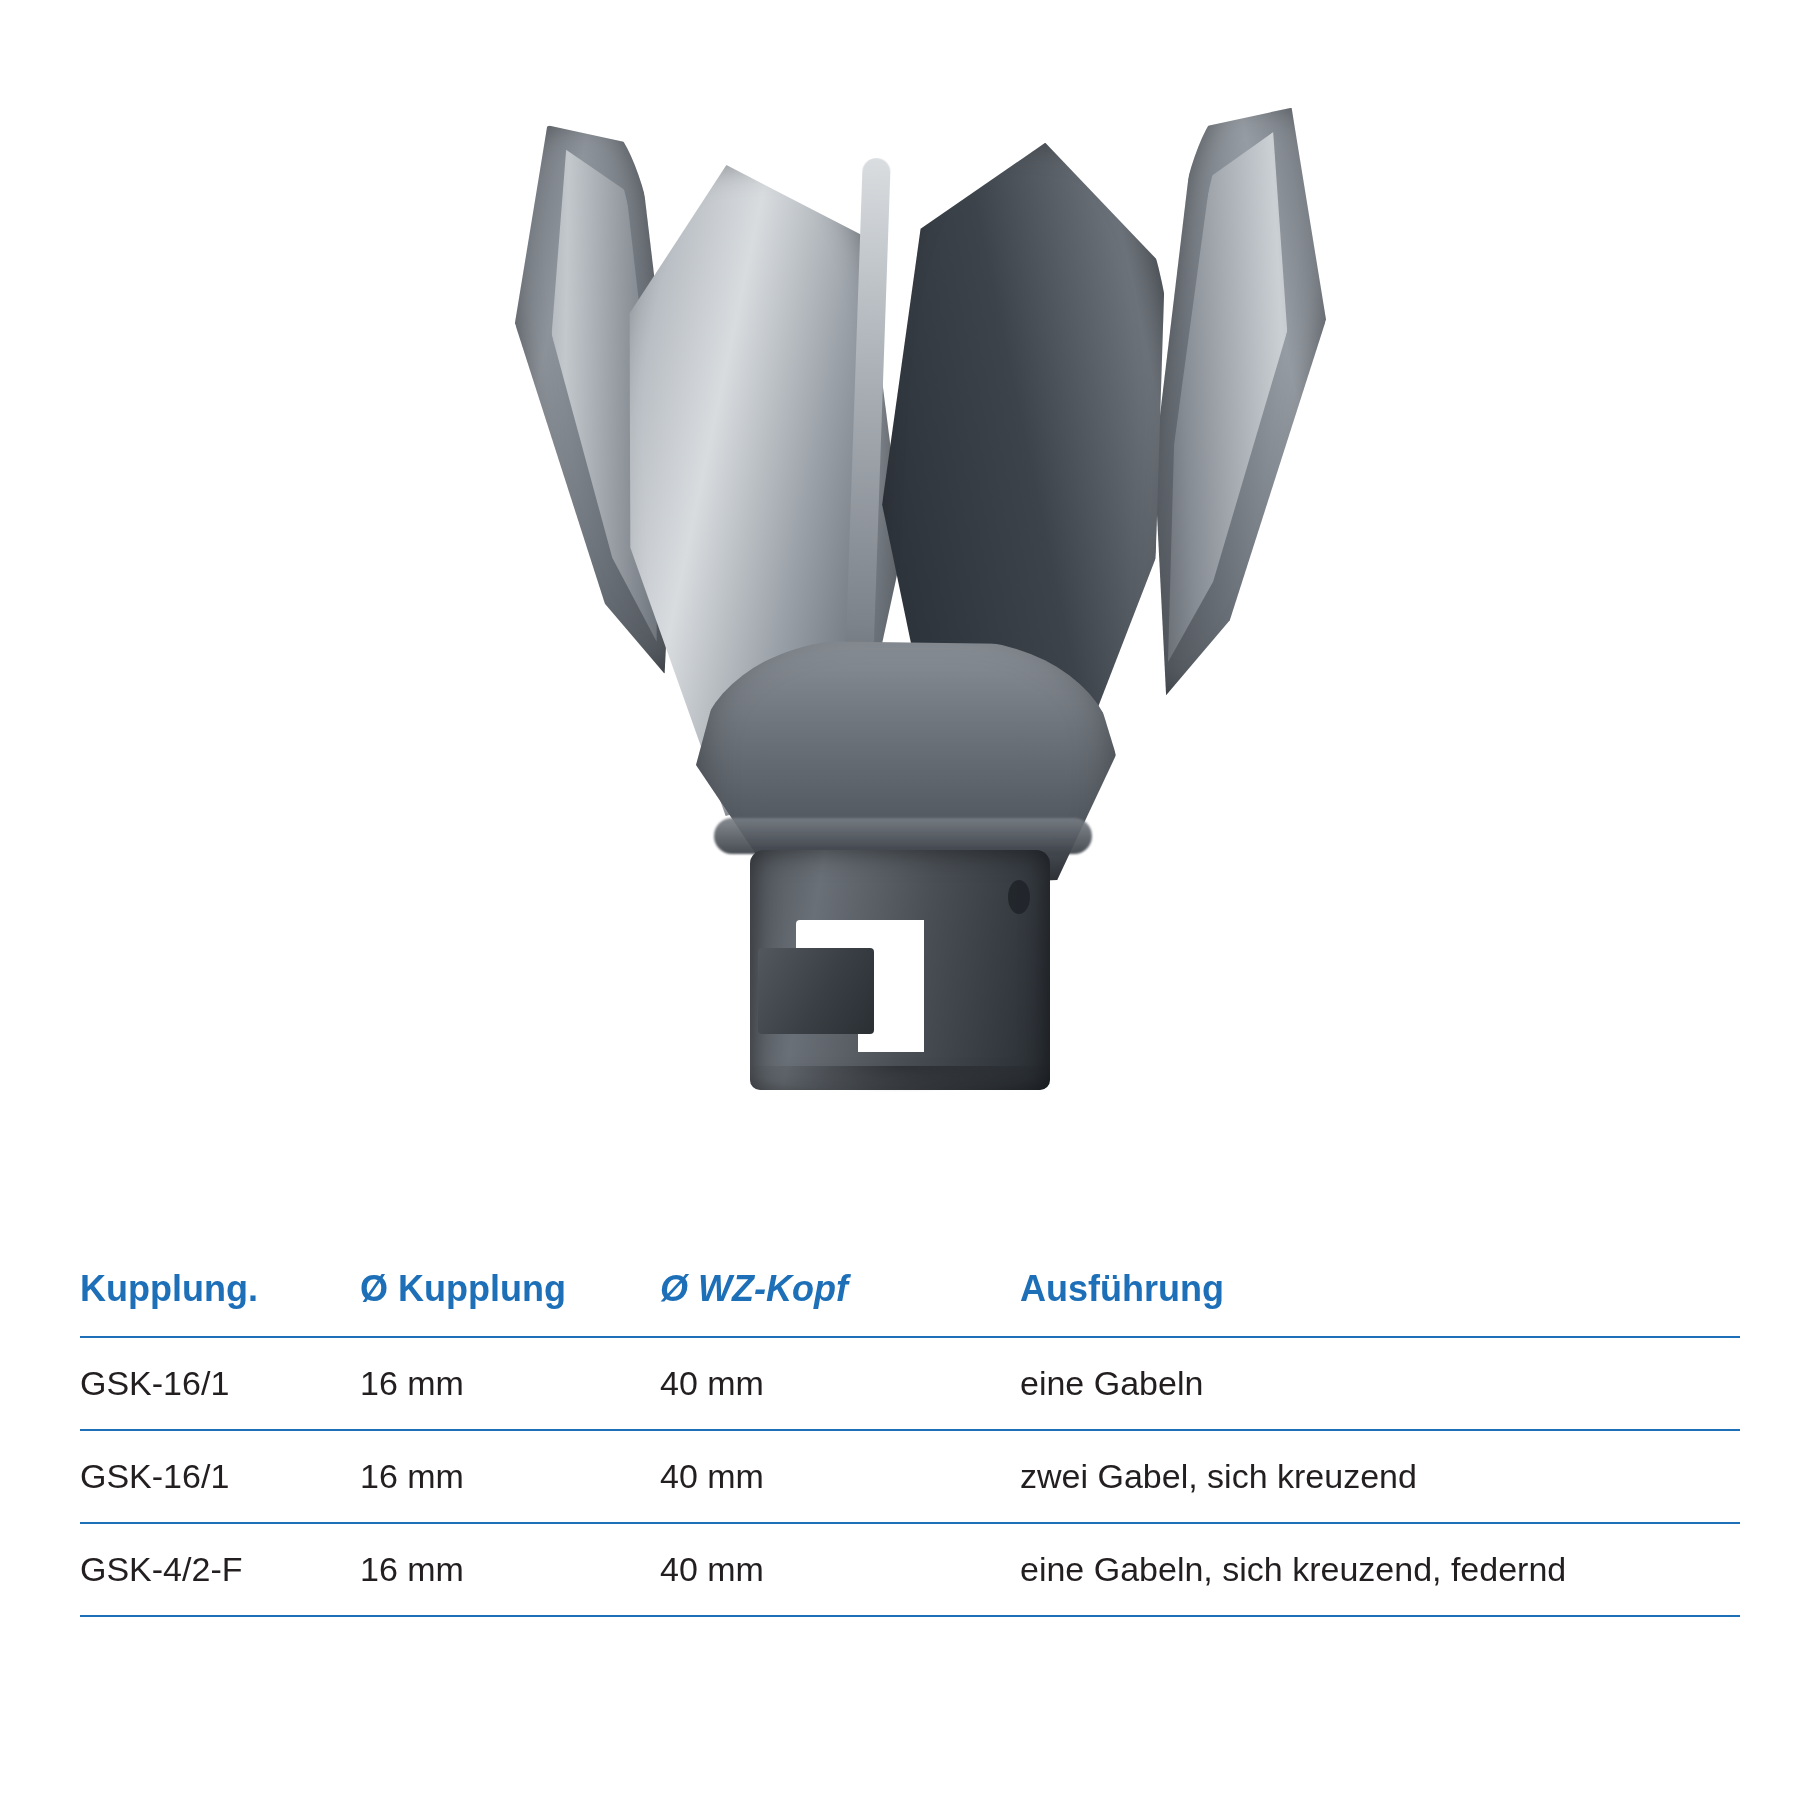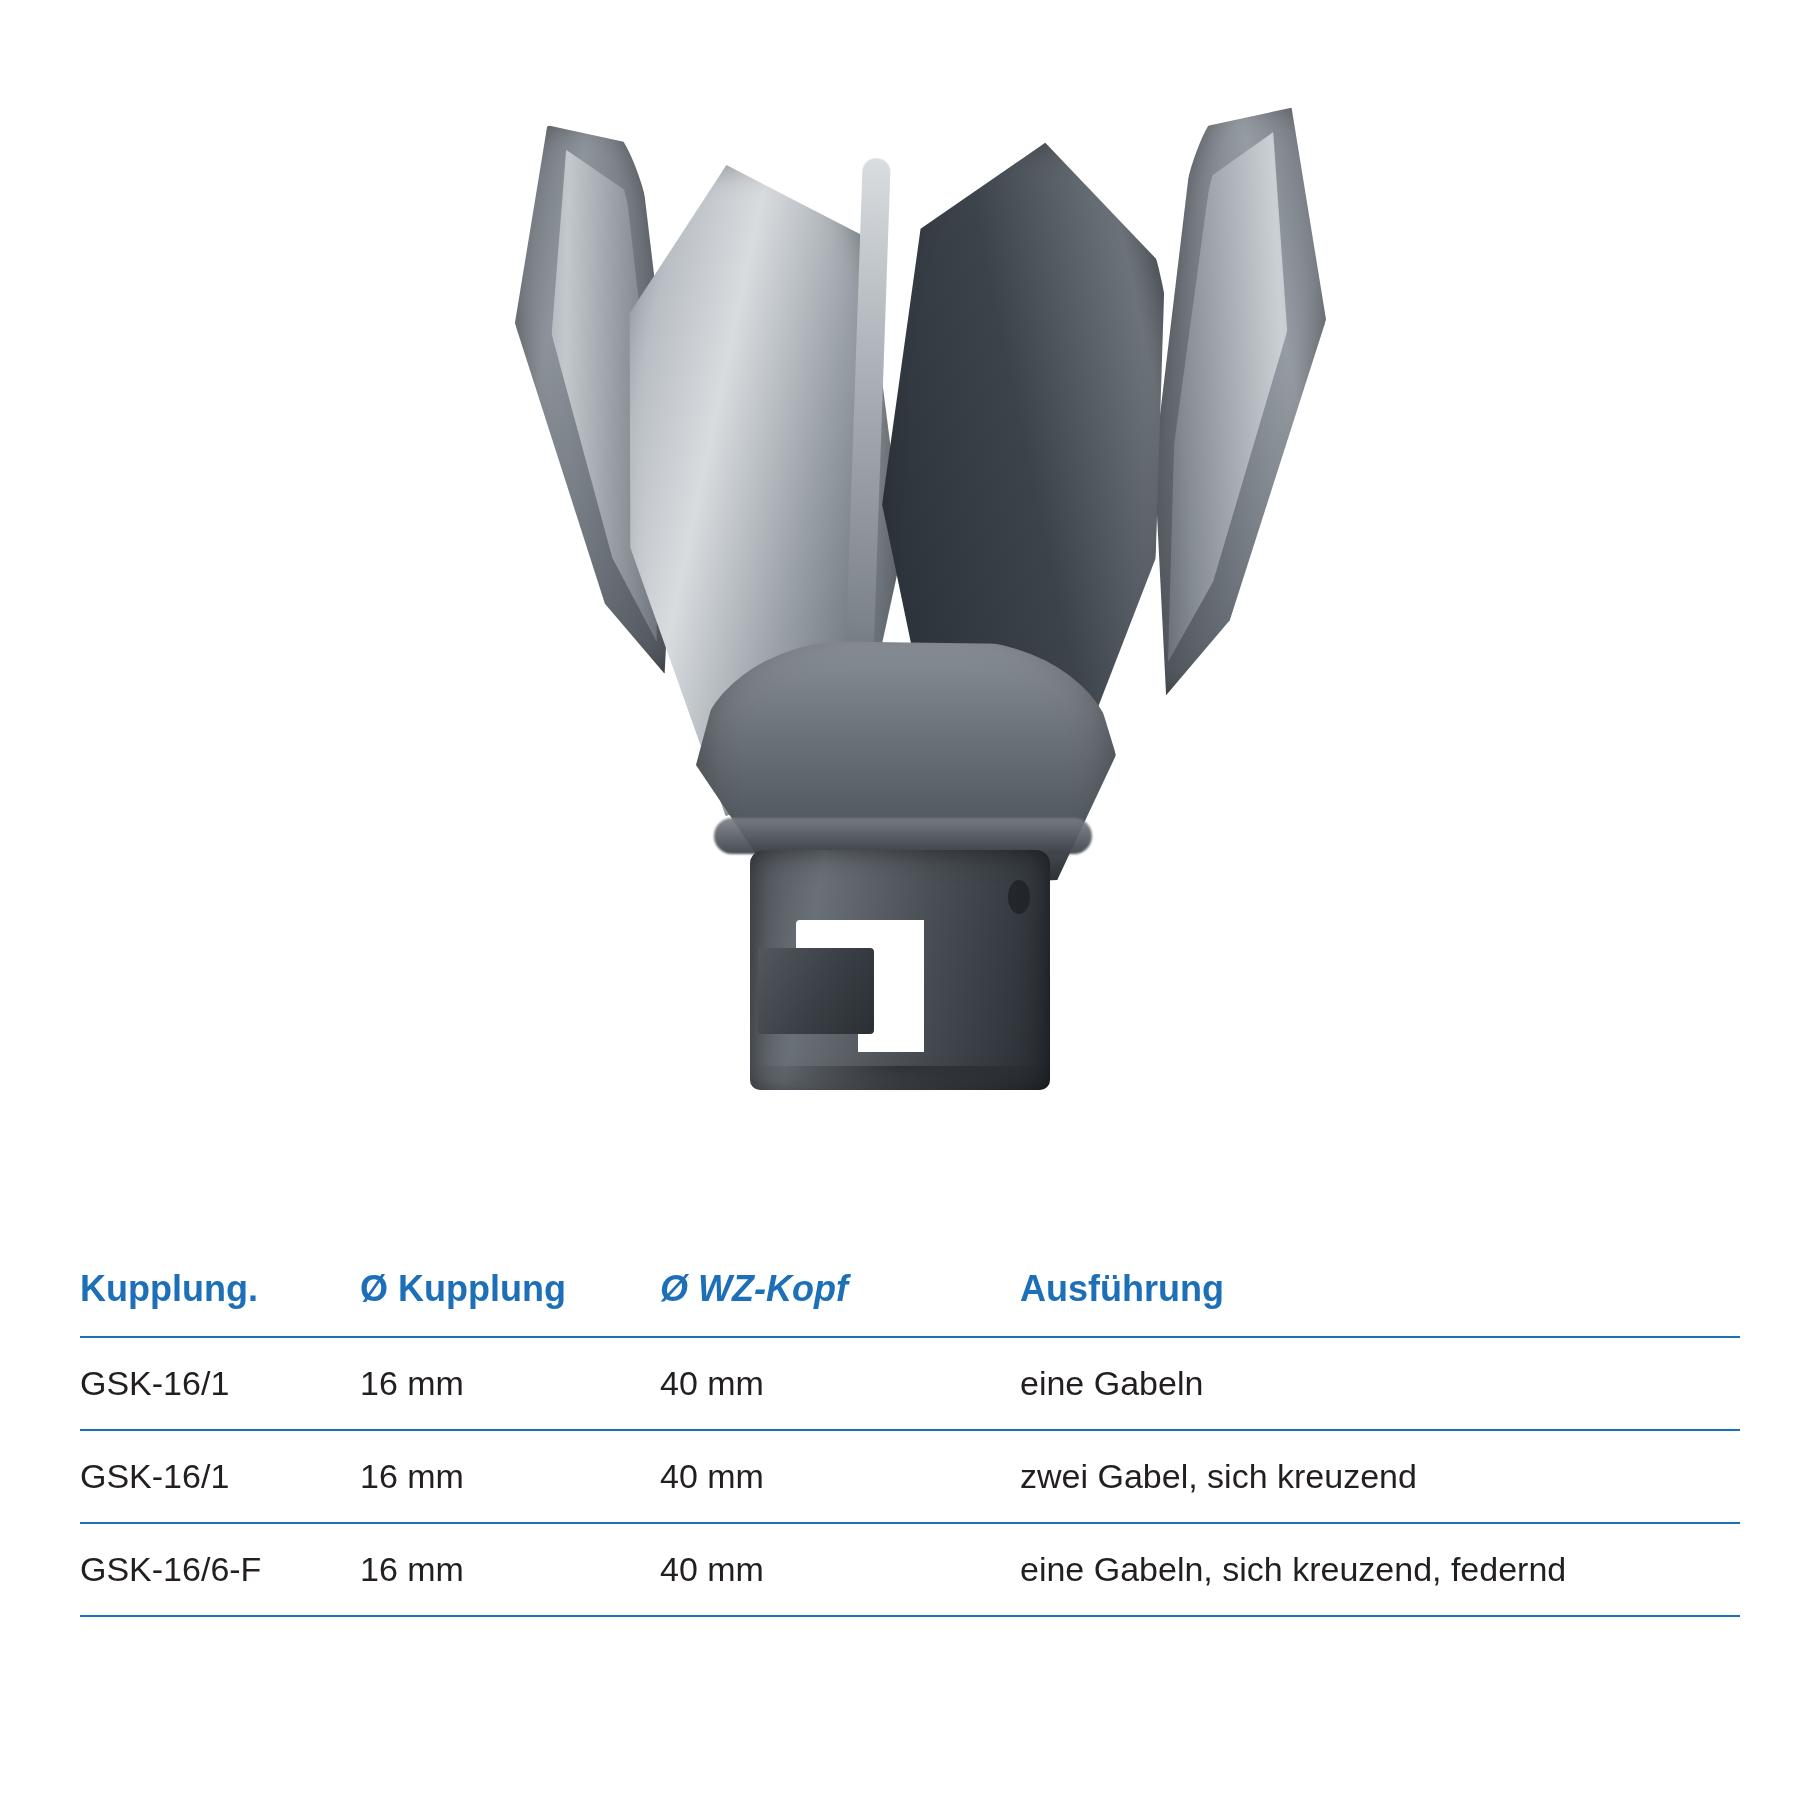--- a/index.html
+++ b/index.html
@@ -301,21 +301,21 @@
           <td>40 mm</td>
           <td>eine Gabeln</td>
         </tr>
         <tr>
           <td>GSK-16/1</td>
           <td>16 mm</td>
           <td>40 mm</td>
           <td>zwei Gabel, sich kreuzend</td>
         </tr>
         <tr>
-          <td>GSK-16/6-F</td>
+          <td>GSK-4/2-F</td>
           <td>16 mm</td>
           <td>40 mm</td>
           <td>eine Gabeln, sich kreuzend, federnd</td>
         </tr>
       </tbody>
     </table>
   </div>
 
 </div>
 

